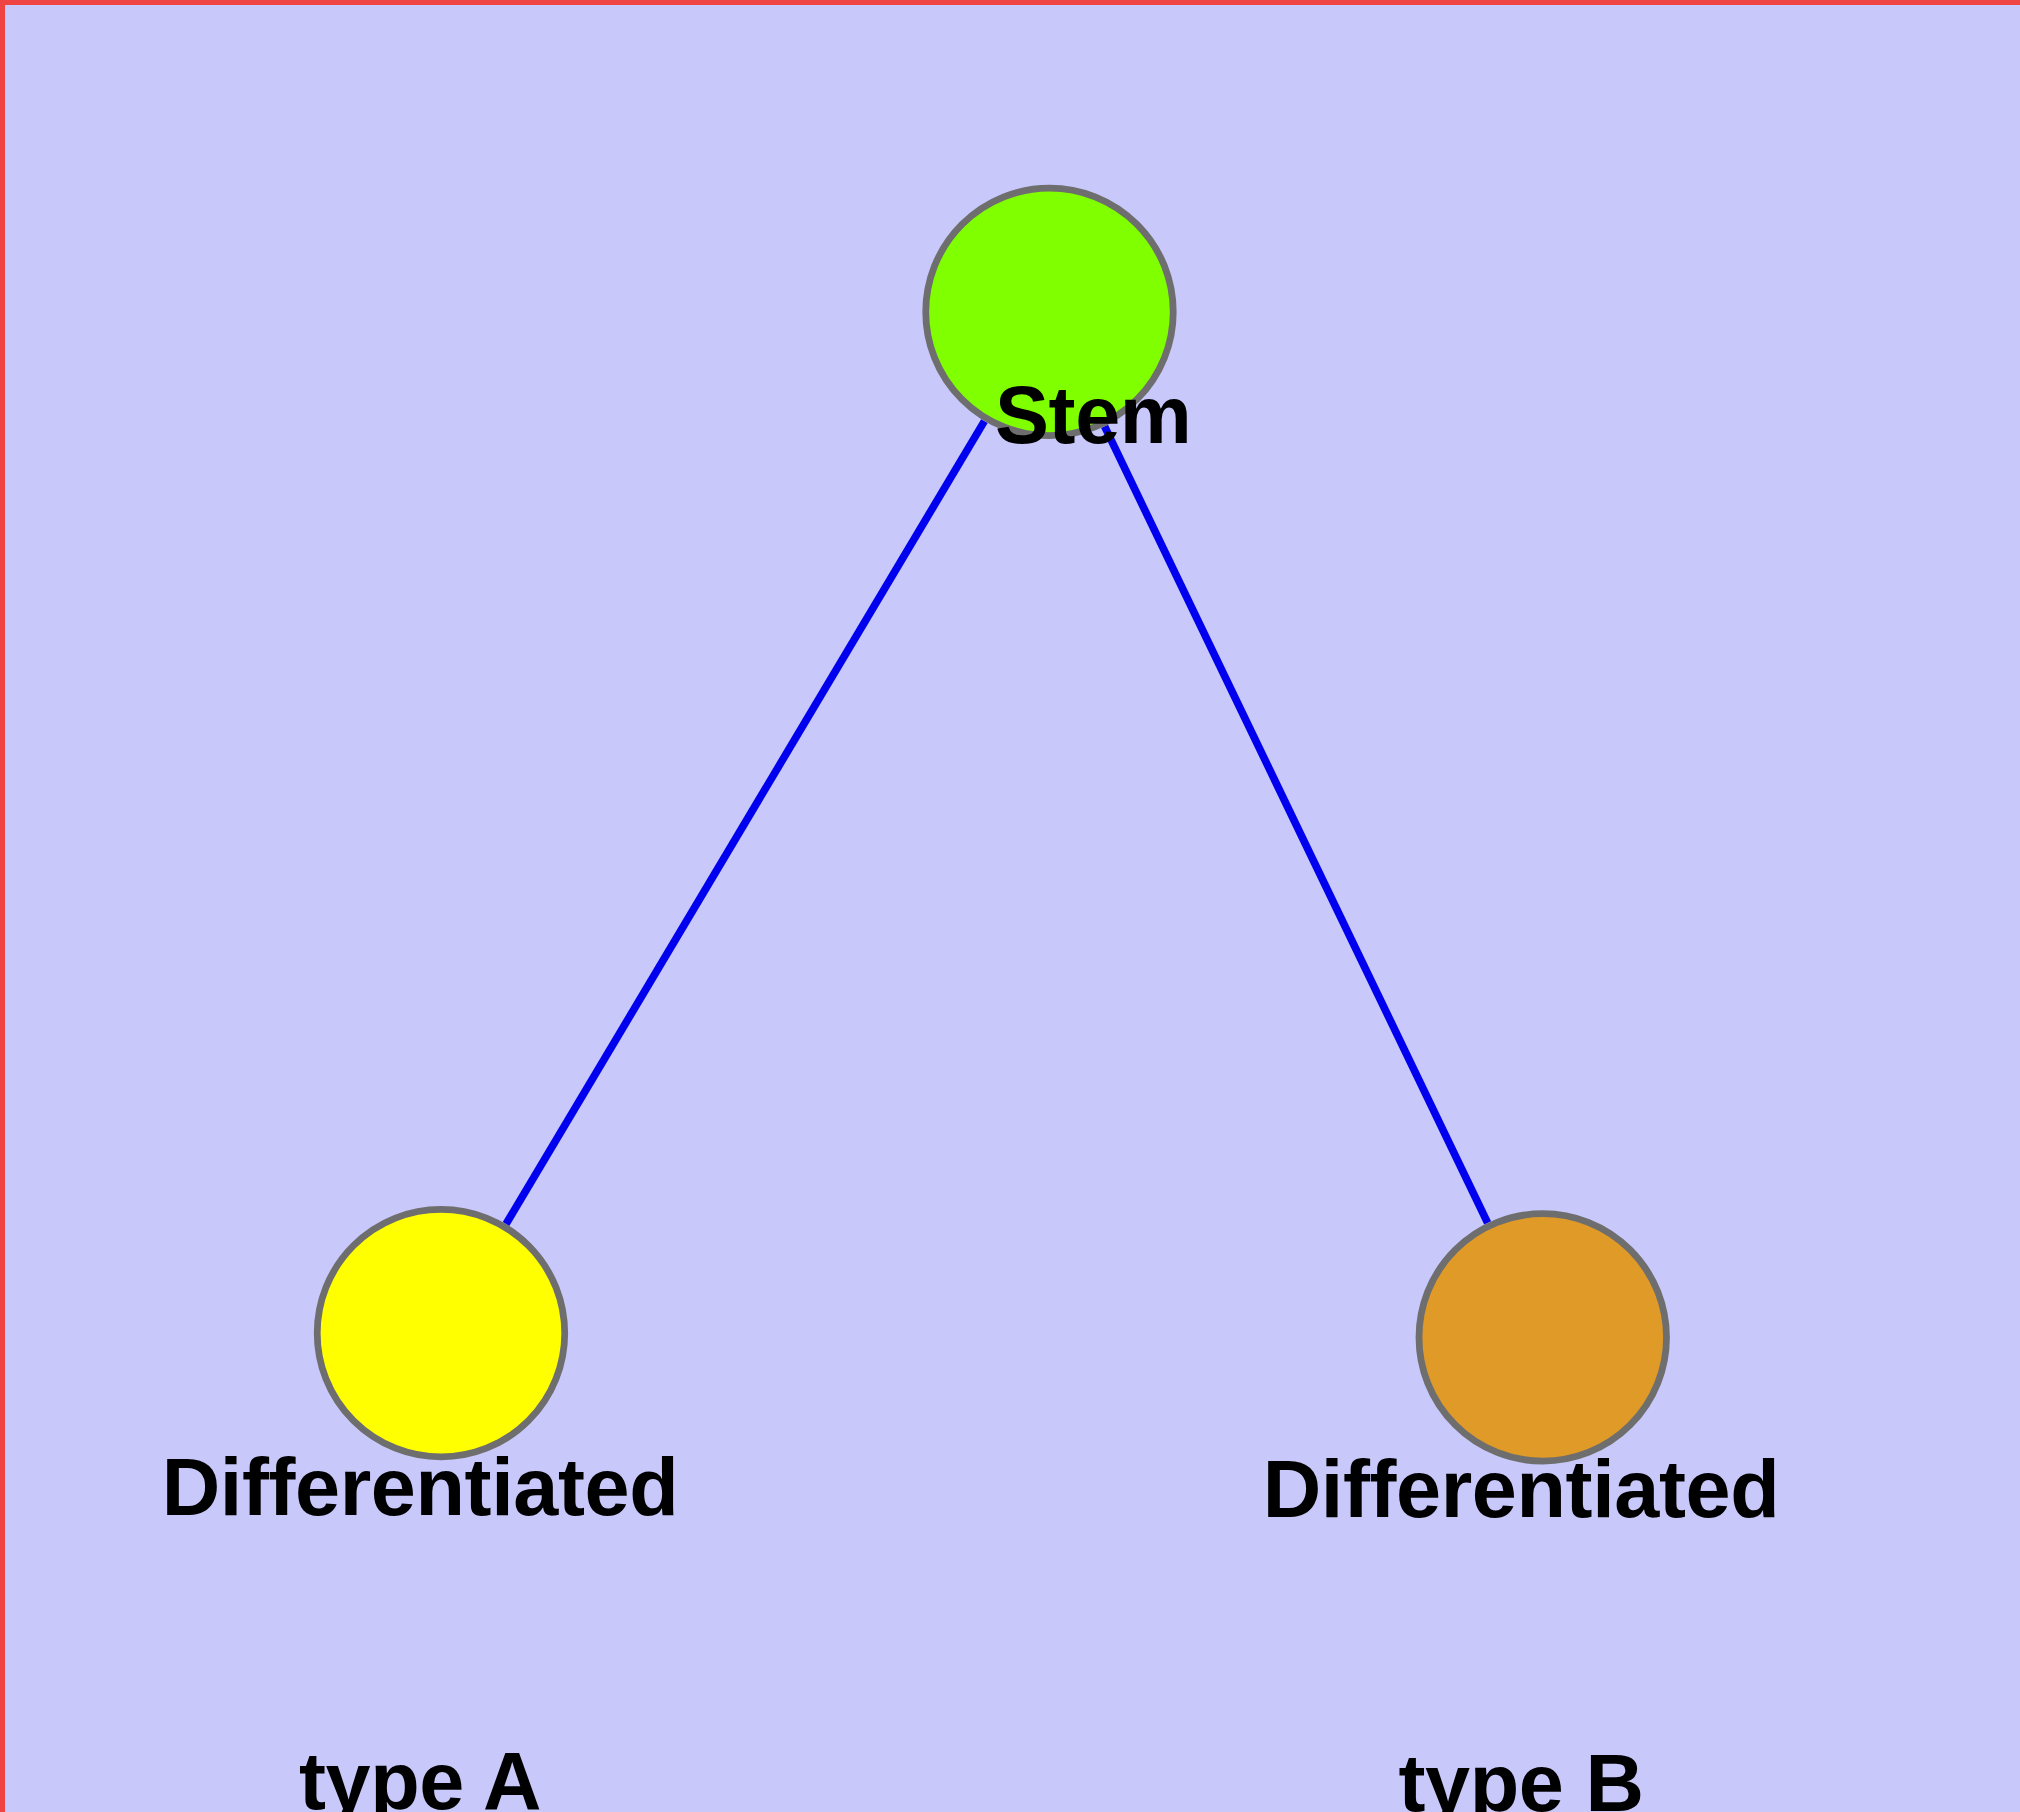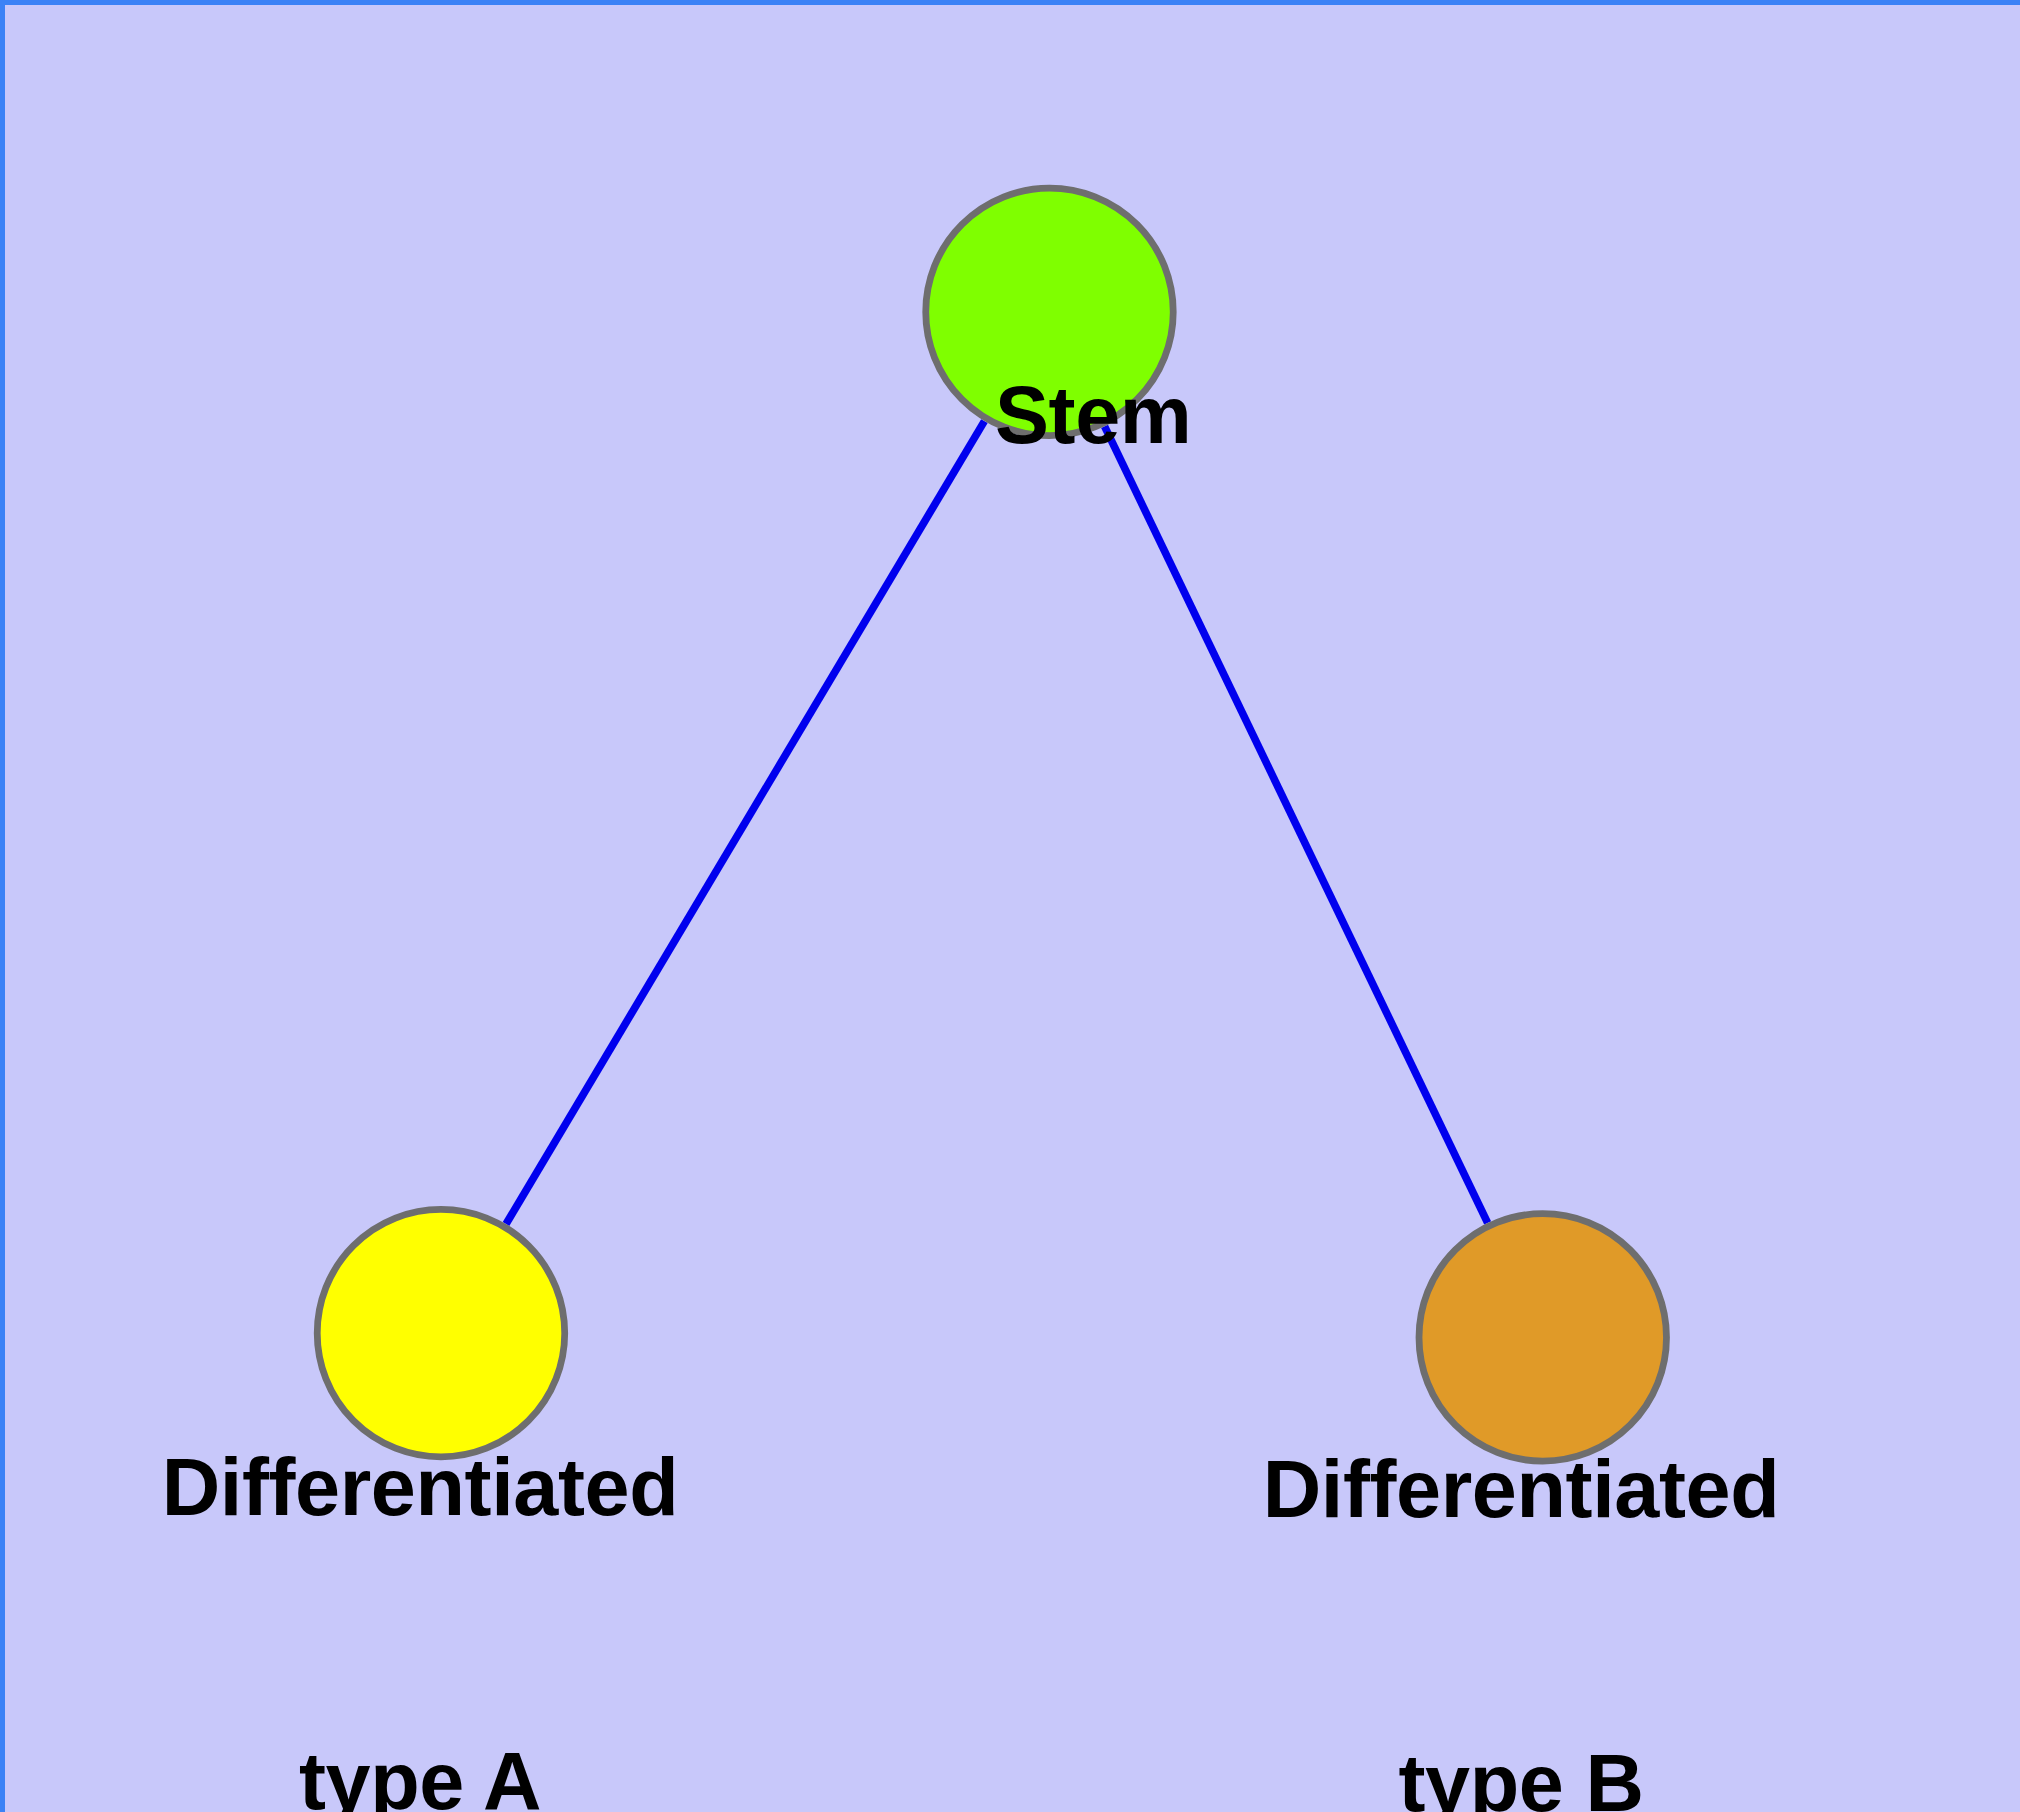--- a/index.html
+++ b/index.html
@@ -4,21 +4,21 @@
 <style>
   html, body {
     margin: 0;
     padding: 0;
     background: #ffffff;
   }
   #canvas {
     position: relative;
     width: 2021px;
     height: 1812px;
-    background: #3b82f6;
+    background: #ef4444;
     overflow: hidden;
     font-family: "Liberation Sans", sans-serif;
   }
   #plot-area {
     position: absolute;
     left: 5.1px;
     top: 5.1px;
     width: 2015px;
     height: 1807px;
     background: #c8c8fa;

